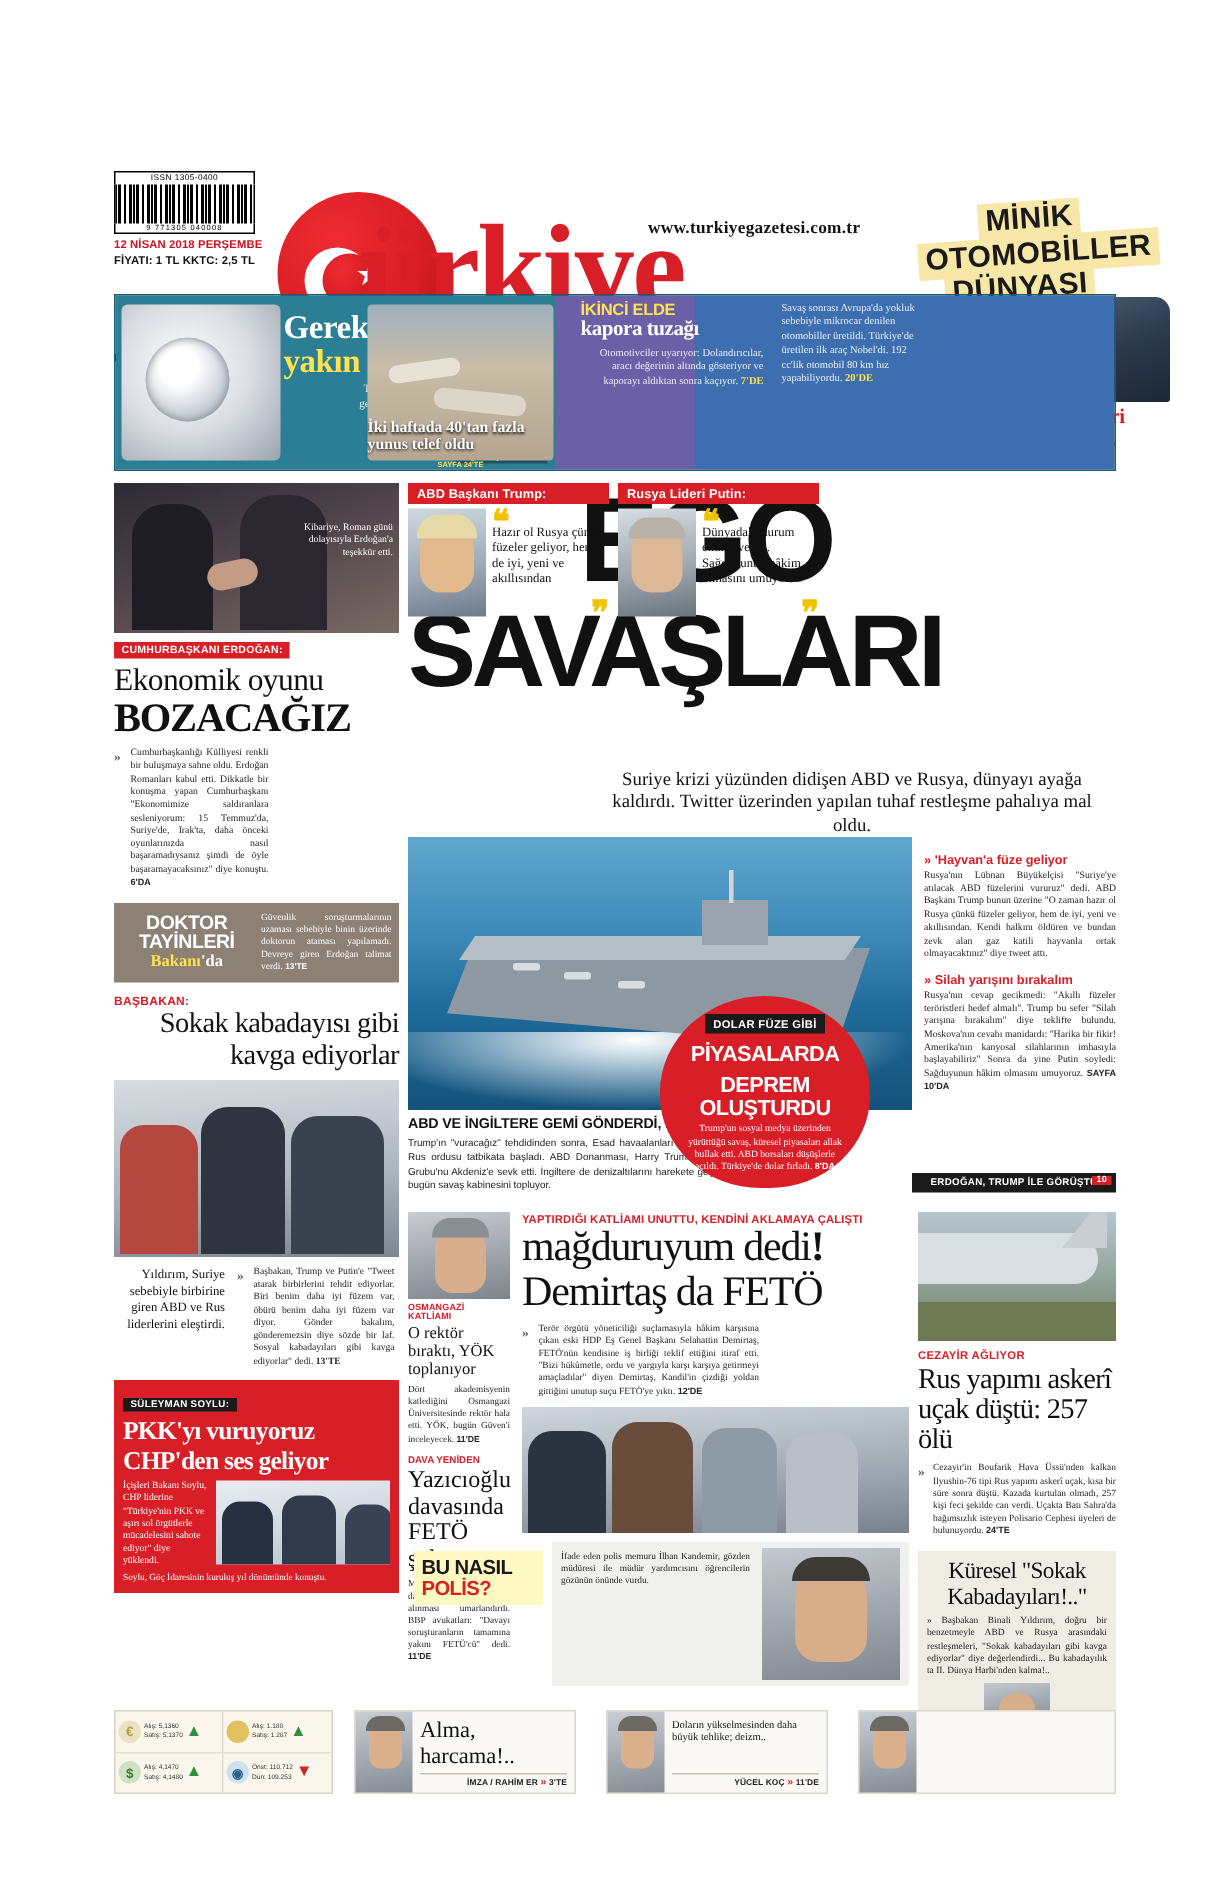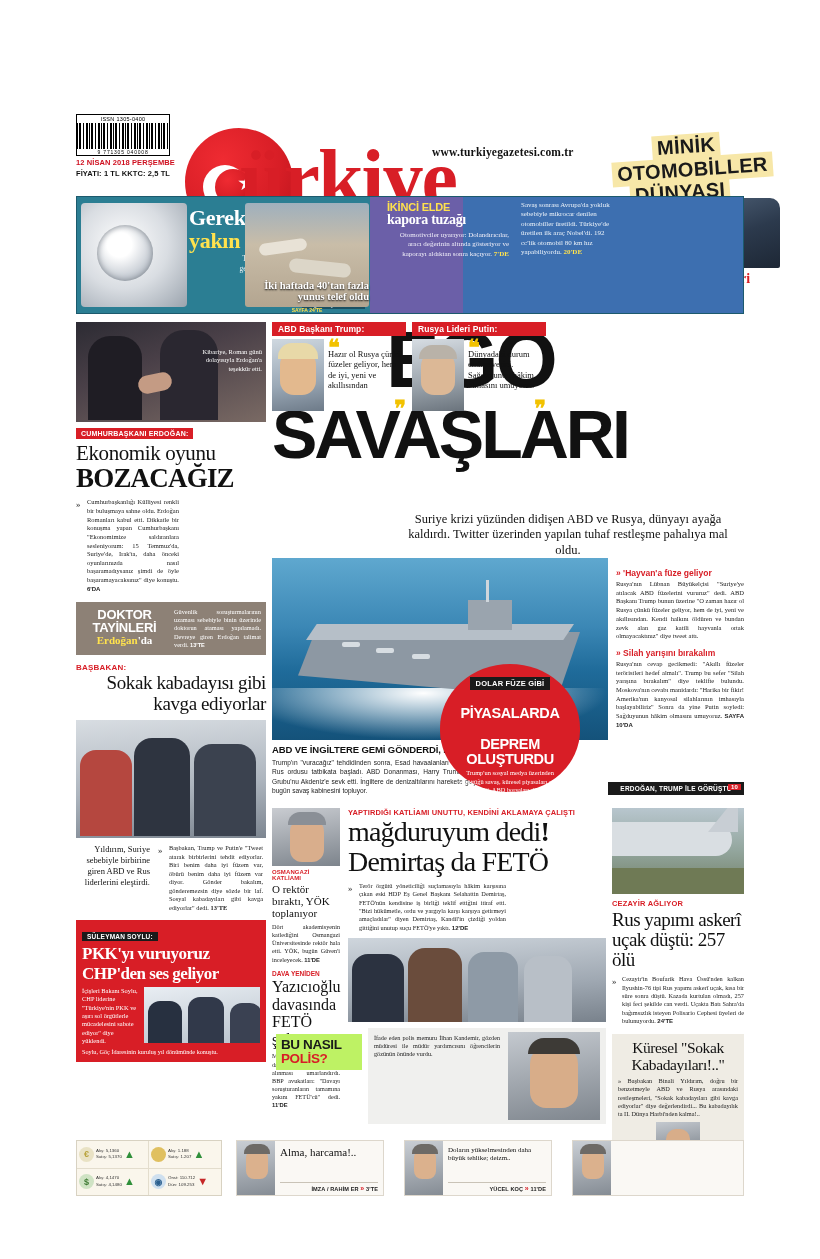--- a/index.html
+++ b/index.html
@@ -68,21 +68,21 @@
   .t1-h2 { position:absolute; left:112px; top:31px; font-size:22px; font-weight:bold; color:#ffe24d; letter-spacing:-.3px;}
   .t1-body { position:absolute; left:158px; top:57px; width:128px; font-size:7.5px; color:#eef4f6;
       text-align:right; line-height:1.32; }
   .t1-foot { position:absolute; right:6px; bottom:4px; font-family:"Liberation Sans",sans-serif; font-size:6px;
       color:#fff; background:#1c5062; padding:1px 4px;}
   .t1-foot b { color:#ffe24d; }
   .t2 { position:absolute; left:168px; top:6px; width:124px; height:104px; }
   .t2-img { position:absolute; inset:0; background:linear-gradient(180deg,#9fb0bd 0%, #c9bda8 40%, #b3a590 100%); border-radius:3px;}
   .t2-f1 { position:absolute; left:14px; top:38px; width:48px; height:12px; background:#e8e2d6; border-radius:8px; transform:rotate(-8deg);}
   .t2-f2 { position:absolute; left:44px; top:58px; width:62px; height:14px; background:#dcd6c8; border-radius:9px; transform:rotate(6deg);}
-  .t2-cap { position:absolute; left:0; bottom:4px; width:124px; text-align:right; color:#fff;
+  .t2-cap { position:absolute; left:0; bottom:4px; width:124px; text-align:left; color:#fff;
       font-size:10.5px; font-weight:bold; line-height:1.12; text-shadow:0 1px 2px #000;}
   .t2-pg { position:absolute; left:0; bottom:-6px; width:124px; text-align:center; font-family:"Liberation Sans",sans-serif;
       font-size:5px; color:#ffe24d; font-weight:bold;}
   .t3 { position:absolute; left:310px; top:4px; width:122px; height:110px; }
   .t3-h1 { font-family:"Liberation Sans",sans-serif; font-size:11px; font-weight:bold; color:#ffe24d; letter-spacing:-.2px;}
   .t3-h2 { font-size:14px; font-weight:bold; color:#fff; letter-spacing:-.3px; margin-top:-1px;}
   .t3-body { font-size:7px; color:#f0eef8; line-height:1.34; margin-top:3px; text-align:right;}
   .t3-body b { color:#ffe24d; }
   .t4 { position:absolute; left:444px; top:4px; width:96px; height:110px; }
   .t4-body { font-size:7px; color:#eaf1f8; line-height:1.34; }
@@ -169,21 +169,21 @@
      clip-path: polygon(4% 0, 100% 0, 96% 100%, 0 100%);}
   .cv-tower { position:absolute; left:196px; top:42px; width:44px; height:30px; background:#9aa4ae;}
   .cv-mast { position:absolute; left:214px; top:22px; width:3px; height:22px; background:#cfd6dc;}
   .cv-wake { position:absolute; left:0; top:130px; width:336px; height:52px;
      background:radial-gradient(ellipse at 45% 10%, #ffffff 0%, rgba(255,255,255,.55) 32%, rgba(255,255,255,0) 70%);}
   .cv-jet { position:absolute; width:18px; height:5px; background:#d7dde2; border-radius:2px;}
   .dolar-badge { position:absolute; left:450px; top:672px; width:120px; text-align:center; z-index:4;}
   .db-kick { display:inline-block; background:#1a1a1a; color:#fff; font-family:"Liberation Sans",sans-serif;
      font-size:7.5px; font-weight:bold; padding:2px 6px; letter-spacing:.2px;}
   .db-h { font-family:"Liberation Sans",sans-serif; font-size:14.5px; font-weight:bold; color:#fff;
-     line-height:1.02; letter-spacing:-.4px; margin-top:16px;}
+     line-height:1.02; letter-spacing:-.4px; margin-top:6px;}
   .db-body { font-size:6.4px; color:#fff; line-height:1.3; margin-top:3px; padding:0 6px;}
   .db-body b { font-family:"Liberation Sans",sans-serif; font-size:6px;}
   .dolar-bg { position:absolute; left:440px; top:664px; width:140px; height:128px; background:#d81e26;
      border-radius:50% 50% 48% 48%; z-index:3;}
   .cap-wrap { position:absolute; left:272px; top:744px; width:336px; }
   .cap-h { font-family:"Liberation Sans",sans-serif; font-size:9.5px; font-weight:bold; color:#111; letter-spacing:-.1px;}
   .cap-b { font-family:"Liberation Sans",sans-serif; font-size:6.6px; color:#222; line-height:1.42; margin-top:3px; text-align:justify; width:262px;}
   .side-notes { position:absolute; left:616px; top:568px; width:128px;}
   .sn-h { font-family:"Liberation Sans",sans-serif; font-size:8.5px; font-weight:bold; color:#111; margin-bottom:2px;}
   .sn-h span { color:#d81e26; }
@@ -213,21 +213,21 @@
   .dm-cols { display:flex; gap:9px; margin-top:6px;}
   .dm-c1 { width:88px; font-size:8.5px; line-height:1.26; color:#111; text-align:right;}
   .dm-c2 { width:158px; font-size:6.3px; line-height:1.32; color:#222; text-align:justify; position:relative; padding-left:11px;}
   .dm-c2 b { font-family:"Liberation Sans",sans-serif; font-size:6px;}
   .dm-photo { width:258px; height:84px; margin-top:6px; position:relative; overflow:hidden;
      background:linear-gradient(175deg,#cfd6dd 0%,#9fa8b2 60%,#79828c 100%);}
   .dp-a { position:absolute; left:4px; top:16px; width:52px; height:68px; background:#2b3240; border-radius:16px 16px 0 0;}
   .dp-b { position:absolute; left:60px; top:10px; width:54px; height:74px; background:#6a4c3c; border-radius:17px 17px 0 0;}
   .dp-c { position:absolute; left:120px; top:14px; width:50px; height:70px; background:#8e9aa6; border-radius:16px 16px 0 0;}
   .dp-d { position:absolute; left:176px; top:18px; width:48px; height:66px; background:#b8bfc7; border-radius:15px 15px 0 0;}
-  .polis-badge { position:absolute; left:276px; top:1034px; width:86px; background:#bef264; padding:4px 5px; z-index:4;}
+  .polis-badge { position:absolute; left:276px; top:1034px; width:86px; background:#fef9c3; padding:4px 5px; z-index:4;}
   .pb-1 { font-family:"Liberation Sans",sans-serif; font-size:13.5px; font-weight:bold; color:#1a1a1a; line-height:1.02; letter-spacing:-.4px;}
   .pb-2 { font-family:"Liberation Sans",sans-serif; font-size:13.5px; font-weight:bold; color:#d81e26; line-height:1.02; letter-spacing:-.4px;}
   .ilhan-box { position:absolute; left:368px; top:1028px; width:238px; height:96px; background:#f0f0ee; z-index:4; display:flex;}
   .ib-txt { width:136px; font-size:6.2px; line-height:1.3; color:#222; padding:6px 4px 4px 6px; text-align:justify;}
   .ib-face { width:92px; height:88px; margin:4px; position:relative; overflow:hidden;
      background:linear-gradient(170deg,#c4c9cf,#7f868e);}
   .ib-face::after { content:""; position:absolute; left:22px; top:14px; width:48px; height:62px; background:#d8ad89; border-radius:18px 18px 16px 16px;}
   .ib-face::before { content:""; position:absolute; left:20px; top:6px; width:52px; height:16px; background:#3d3a36; border-radius:16px 16px 0 0; z-index:2;}
 
   
@@ -265,21 +265,21 @@
   .r-bist { background:#cfe0ef; color:#2a5f8e;}
   .r-txt { font-family:"Liberation Sans",sans-serif; font-size:4.4px; line-height:1.5; color:#333;}
   .r-arrow { font-size:11px; line-height:1; flex:0 0 auto;}
   .up { color:#2f8f3a;}
   .down { color:#c62828;}
   .col-card { position:absolute; top:0; width:148px; height:56px; background:#faf8f4; border:1px solid #ddd7cc; display:flex;}
   .cc-face { width:38px; height:54px; position:relative; overflow:hidden; background:linear-gradient(170deg,#c9ced4,#858c94);}
   .cc-face::after { content:""; position:absolute; left:9px; top:8px; width:22px; height:30px; background:#dbb18d; border-radius:9px 9px 8px 8px;}
   .cc-face::before { content:""; position:absolute; left:7px; top:3px; width:26px; height:10px; background:#6d6a66; border-radius:9px 9px 0 0; z-index:2;}
   .cc-r { flex:1; padding:5px 5px 3px; display:flex; flex-direction:column; justify-content:space-between;}
-  .cc-t { font-size:11px; line-height:1.14; color:#111;}
+  .cc-t { font-size:15px; line-height:1.14; color:#111;}
   .cc-t.small { font-size:7px; line-height:1.2;}
   .cc-by { font-family:"Liberation Sans",sans-serif; font-size:5.6px; font-weight:bold; color:#222;
      border-top:1px solid #c9c3b7; padding-top:2px; text-align:right; letter-spacing:.1px;}
   .cc-by i { color:#d81e26; font-style:normal; font-size:7px;}
   .c2 { left:160px;} .c3 { left:328px;} .c4 { left:496px;}
   .c4 { width:172px; }
   .c4 .cc-r { padding-top:3px;}
 </style>
 </head>
 <body>
@@ -386,21 +386,21 @@
         <span>Cumhurbaşkanlığı Külliyesi renkli bir buluşmaya sahne oldu. Erdoğan Romanları kabul etti. Dikkatle bir konuşma yapan Cumhurbaşkanı "Ekonomimize saldıranlara sesleniyorum: 15 Temmuz'da, Suriye'de, Irak'ta, daha önceki oyunlarınızda nasıl başaramadıysanız şimdi de öyle başaramayacaksınız" diye konuştu.</span>
         <b>6'DA</b>
       </div>
     </div>
 
     <div class="doktor-box">
       <div class="dk-l">
         <div class="dk-l1">DOKTOR</div>
         <div class="dk-l1">TAYİNLERİ</div>
         <div class="dk-l2">
-          <span style="color:#ffe24d">Erdoğan</span><span>'da</span>
+          <span style="color:#ffe24d">Bakanı</span><span>'da</span>
         </div>
       </div>
       <div class="dk-r">
         <span>Güvenlik soruşturmalarının uzaması sebebiyle binin üzerinde doktorun ataması yapılamadı. Devreye giren Erdoğan talimat verdi.</span>
         <b>13'TE</b>
       </div>
     </div>
 
     <div class="bb-kick">BAŞBAKAN:</div>
     <div class="bb-h">Sokak kabadayısı gibi kavga ediyorlar</div>

